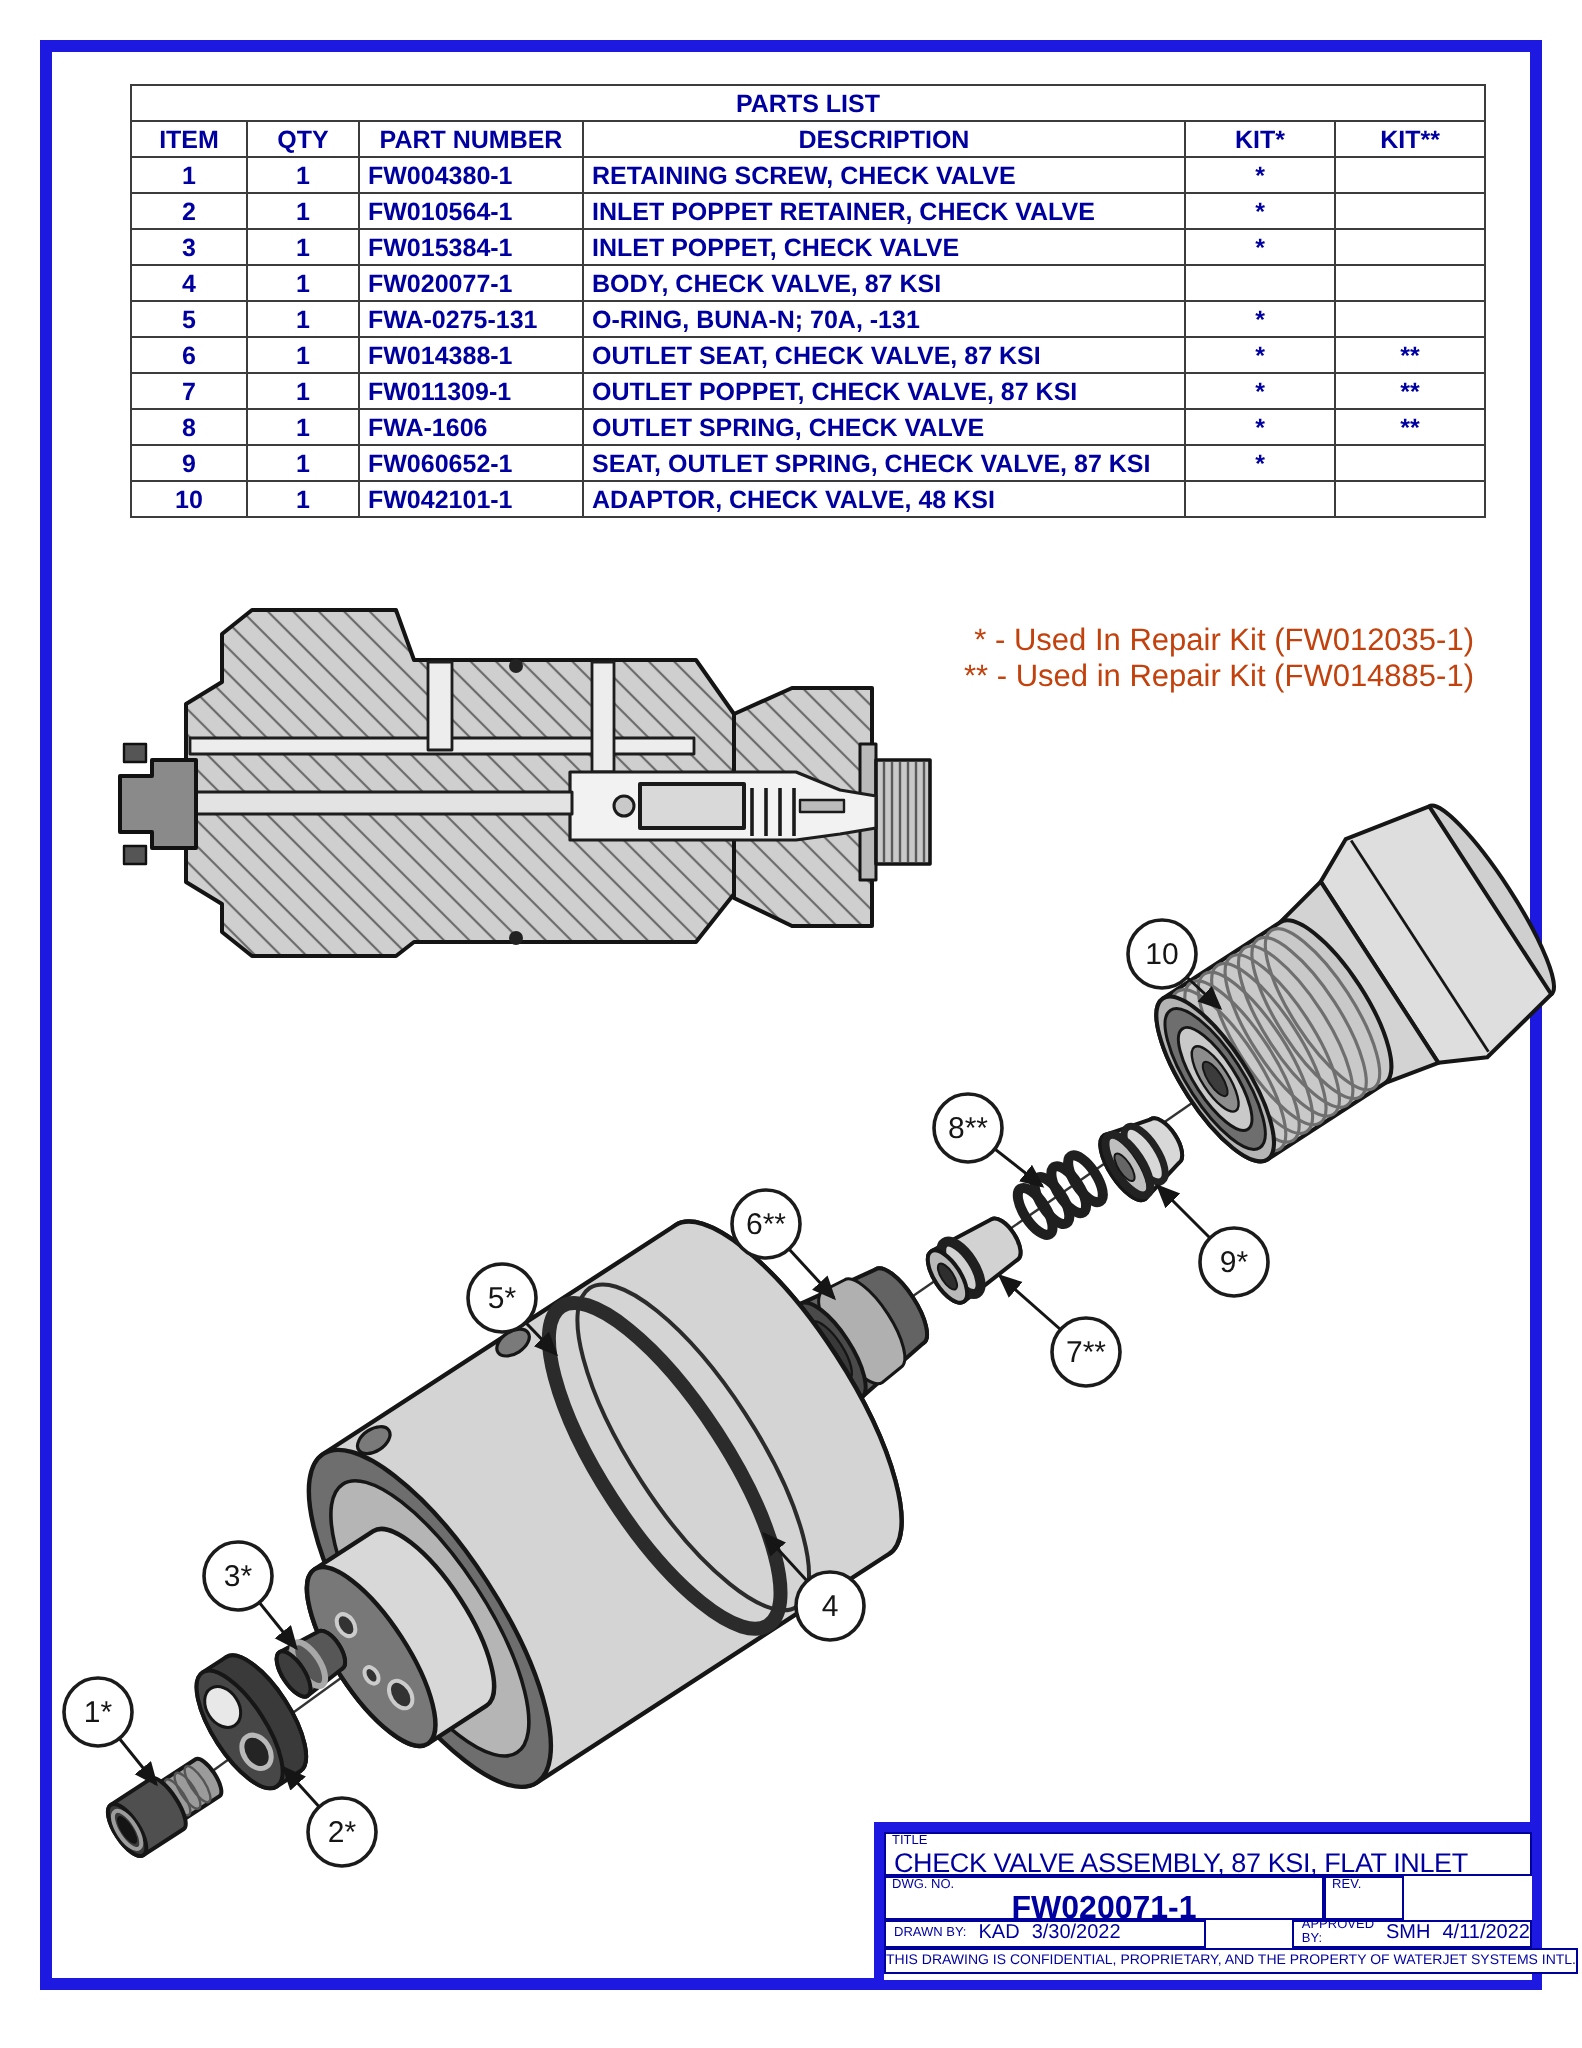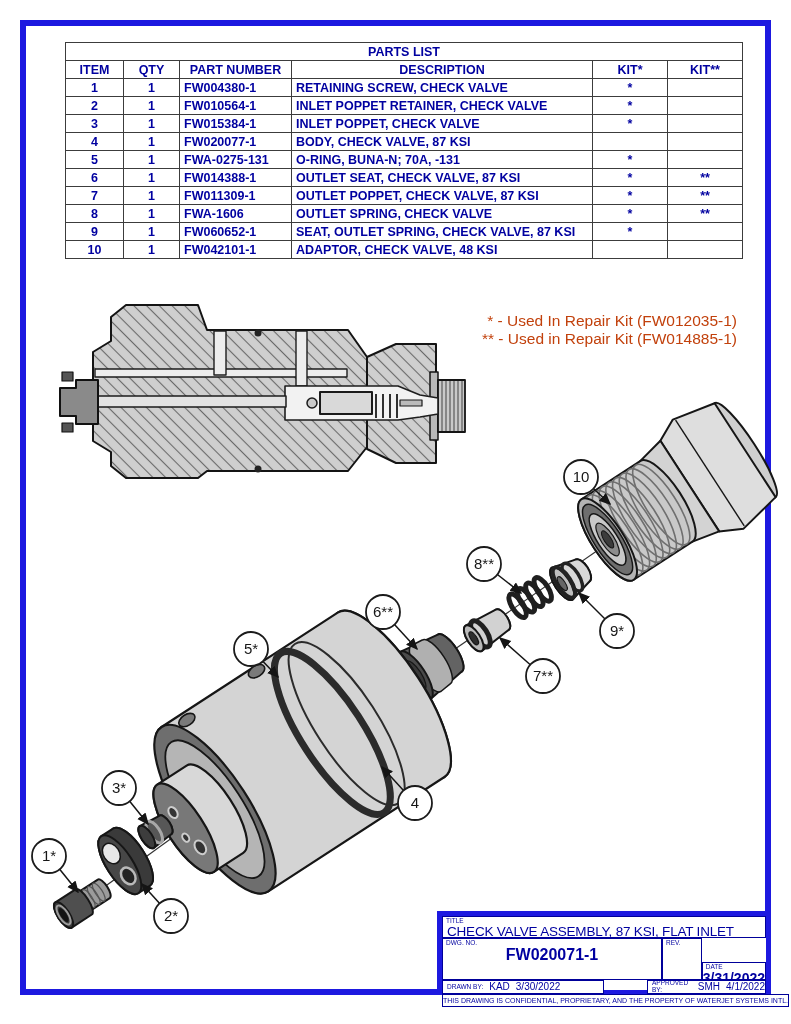--- a/index.html
+++ b/index.html
@@ -24,21 +24,21 @@
 
   
   .titleblock{position:absolute;left:437px;top:911px;width:334px;height:84px;
               box-sizing:border-box;border:5px solid #1d19e0;background:#fff;color:#0000a0;}
   .tb-inner{display:flex;flex-direction:column;height:100%;}
   .tb-cell{border:1.2px solid #00009a;box-sizing:border-box;background:#fff;position:relative;}
   .tb-label{display:block;font-size:6.5px;color:#0000a0;padding:1px 2px 0 3px;line-height:1;}
   .tb-row{display:flex;border-radius:11px;}
   .tb-title-cell{height:22px;flex:1;}
   .tb-title-text{font-size:13.5px;letter-spacing:-0.2px;padding-left:4px;line-height:1.05;white-space:nowrap;}
-  .tb-mid{height:42px;}
+  .tb-mid{height:22px;}
   .tb-dwg{width:222px;}
   .tb-rev{width:40px;}
   .tb-date{flex:1;margin-top:24px;}
   .tb-dwg-val{font-size:16px;font-weight:bold;text-align:center;line-height:1;}
   .tb-date-val{font-size:14px;font-weight:bold;text-align:center;line-height:1;}
   .tb-sign{height:13.5px;}
   .tb-sign-cell{display:flex;align-items:center;gap:6px;padding-left:3px;}
   .tb-sign-left{width:162px;}
   .tb-sign-right{flex:1;margin-left:43px;}
   .tb-sign-val{font-size:10px;line-height:1;}
@@ -409,21 +409,21 @@
       </div>
       <div class="tb-row tb-sign">
         <div class="tb-cell tb-sign-cell tb-sign-left">
           <span class="tb-label" style="padding:0 0 0 1px">DRAWN BY:</span>
           <span class="tb-sign-val">KAD</span>
           <span class="tb-sign-val">3/30/2022</span>
         </div>
         <div class="tb-cell tb-sign-cell tb-sign-right">
           <span class="tb-label" style="padding:0 0 0 1px">APPROVED BY:</span>
           <span class="tb-sign-val">SMH</span>
-          <span class="tb-sign-val">4/1/2022</span>
+          <span class="tb-sign-val">4/11/2022</span>
         </div>
       </div>
       <div class="tb-row">
         <div class="tb-cell tb-conf">
           <div class="tb-conf-text">THIS DRAWING IS CONFIDENTIAL, PROPRIETARY, AND THE PROPERTY OF WATERJET SYSTEMS INTL.</div>
         </div>
       </div>
     </div>
   </div>
 

